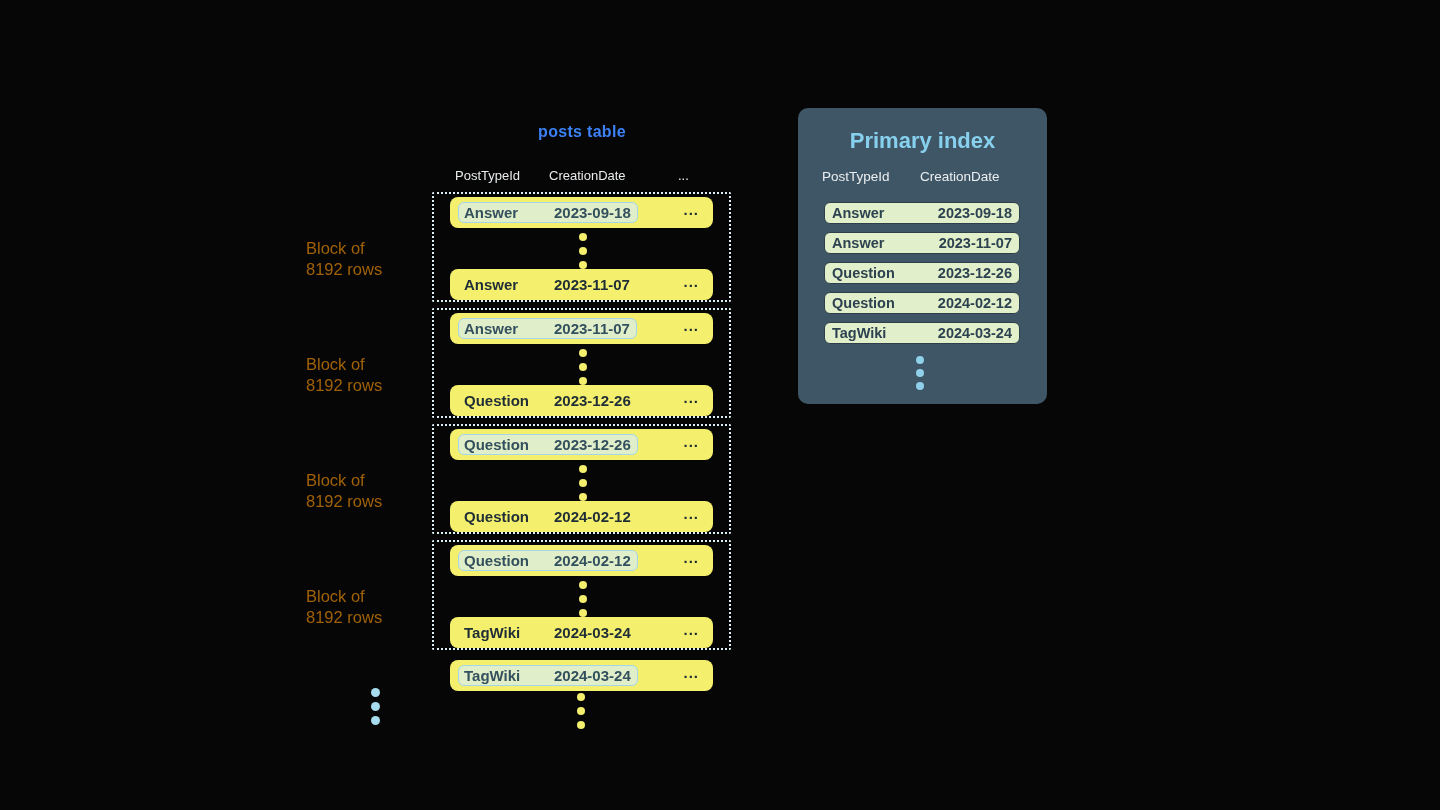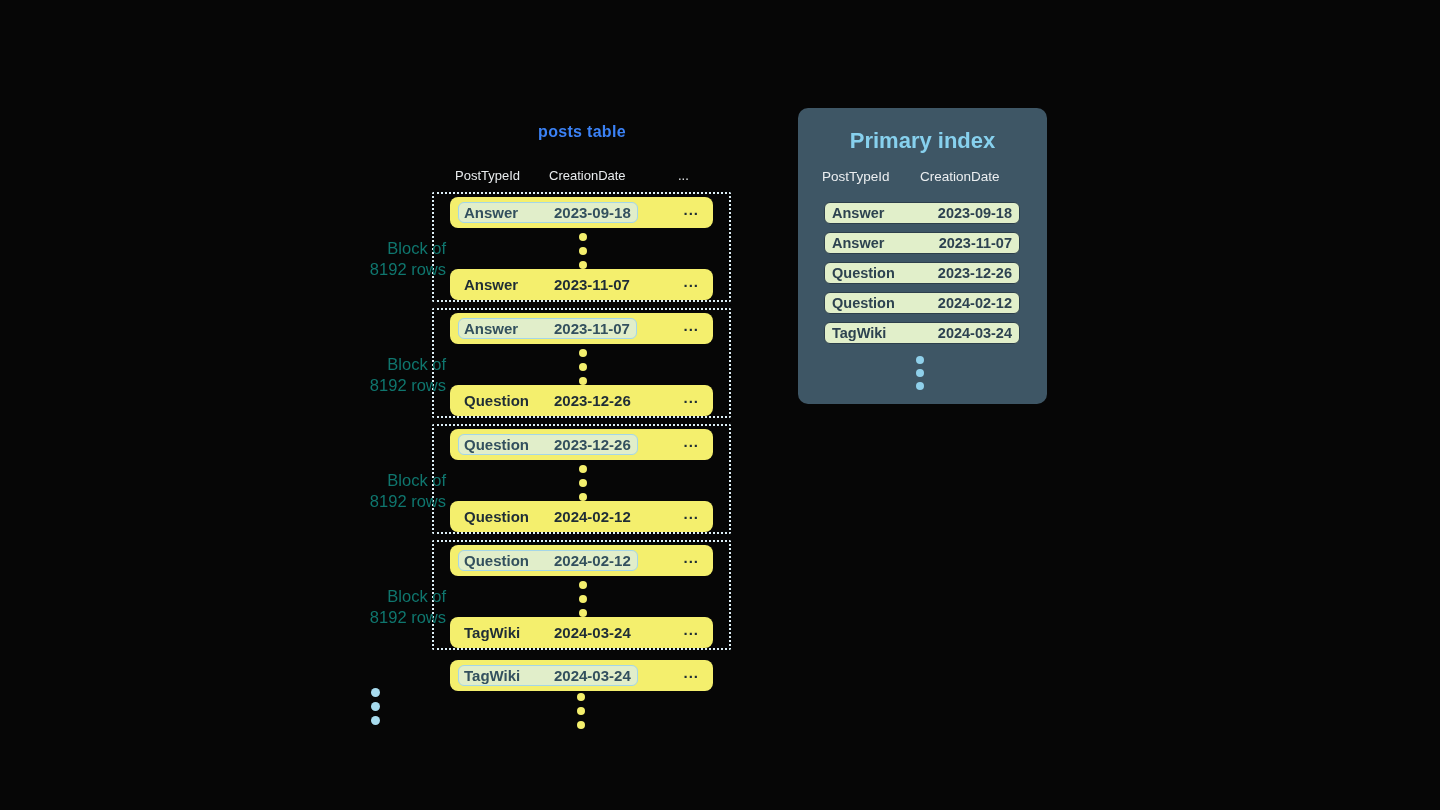--- a/index.html
+++ b/index.html
@@ -47,22 +47,22 @@
   .vdots{position:absolute;display:flex;flex-direction:column;gap:6px;}
   .dot{width:8px;height:8px;border-radius:50%;background:#f4ef6d;}
   .dot.big{width:9px;height:9px;}
   .dot.blue{background:#a7dbee;}
   .dot.panelblue{background:#8fd0ea;}
   .block-dots{left:145px;top:39px;}
   .tail-dots{left:577px;top:693px;}
   .left-dots{left:371px;top:688px;gap:5px;}
 
   .block-label{
-    position:absolute;left:306px;width:140px;text-align:right;
-    color:#0f766e;font-size:16.5px;line-height:21px;font-weight:500;
+    position:absolute;left:306px;width:140px;text-align:left;
+    color:#a16207;font-size:16.5px;line-height:21px;font-weight:500;
   }
   .tail-row{
     position:absolute;left:450px;top:660px;width:263px;height:31px;
     background:#f4ef6d;border-radius:8px;display:flex;align-items:center;
   }
 
   
   .panel{
     position:absolute;left:798px;top:108px;width:249px;height:296px;
     background:#3e5665;border-radius:10px;

